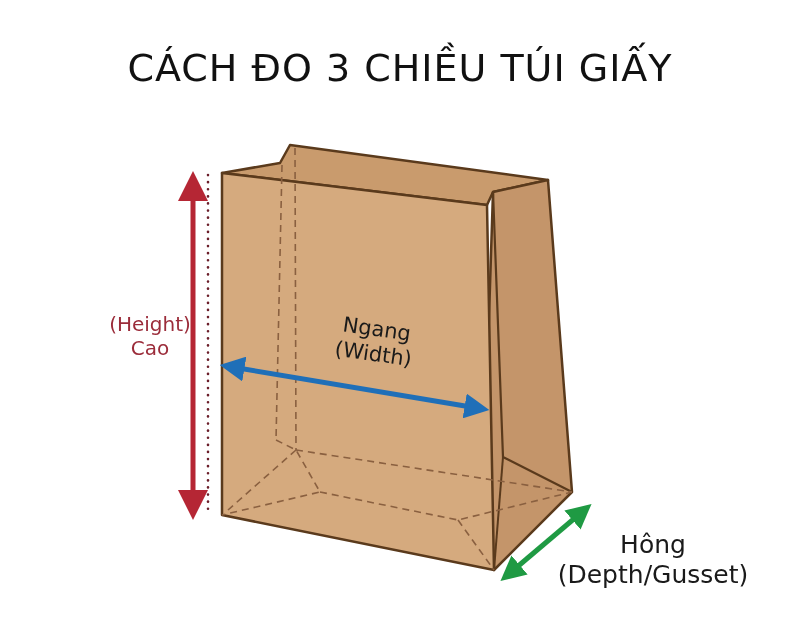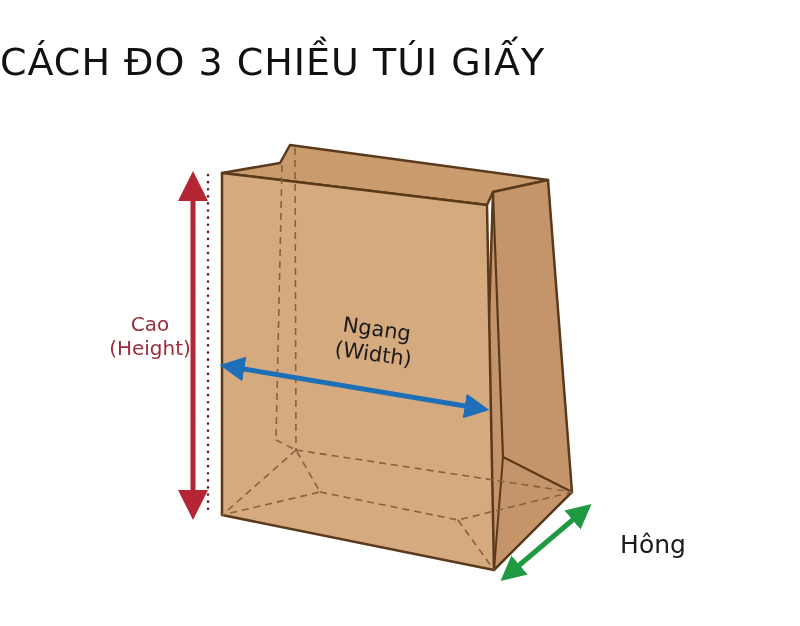--- a/index.html
+++ b/index.html
@@ -1,17 +1,17 @@
 <!DOCTYPE html>
 <html><head>
 <meta charset="utf-8">
 <style>
   html, body { margin:0; padding:0; background:#ffffff; }
   body { width:800px; height:626px; position:relative; overflow:hidden; font-family:"DejaVu Sans", sans-serif; }
-  .title { position:absolute; left:0; width:800px; top:40px; font-size:38px; letter-spacing:1px; color:#111; font-weight:normal; }
+  .title { position:absolute; left:0; width:800px; top:46px; text-align:center; font-size:38px; letter-spacing:1px; color:#111; font-weight:normal; }
   .label { position:absolute; text-align:center; line-height:1.2; }
   .label-height { left:100px; top:312px; width:100px; font-size:20px; color:#9b2c3a; }
   .label-width { left:310px; top:317px; width:130px; font-size:21px; color:#1a1a1a; transform:rotate(8deg); }
   .label-depth { left:548px; top:530px; width:210px; font-size:25px; color:#1a1a1a; }
   svg.diagram { position:absolute; left:0; top:0; }
 </style>
 </head>
 <body>
 
 <div class="title">CÁCH ĐO 3 CHIỀU TÚI GIẤY</div>
@@ -61,24 +61,25 @@
   <g>
     <line x1="232" y1="367" x2="477" y2="408" stroke="#1f6fb8" stroke-width="5" marker-start="url(#blueHead)" marker-end="url(#blueHead)"></line>
   </g>
 
   <g>
     <line x1="510" y1="573" x2="582" y2="512" stroke="#1f9a43" stroke-width="5" marker-start="url(#greenHead)" marker-end="url(#greenHead)"></line>
   </g>
 </svg>
 
 <div class="label label-height">
+  <div>(Height)</div>
   <div>Cao</div>
-  <div>(Height)</div>
 </div>
 
 <div class="label label-width">
   <div>Ngang</div>
   <div>(Width)</div>
 </div>
 
 <div class="label label-depth">
   <div>Hông</div>
+  <div>(Depth/Gusset)</div>
 </div>
 
 </body></html>

